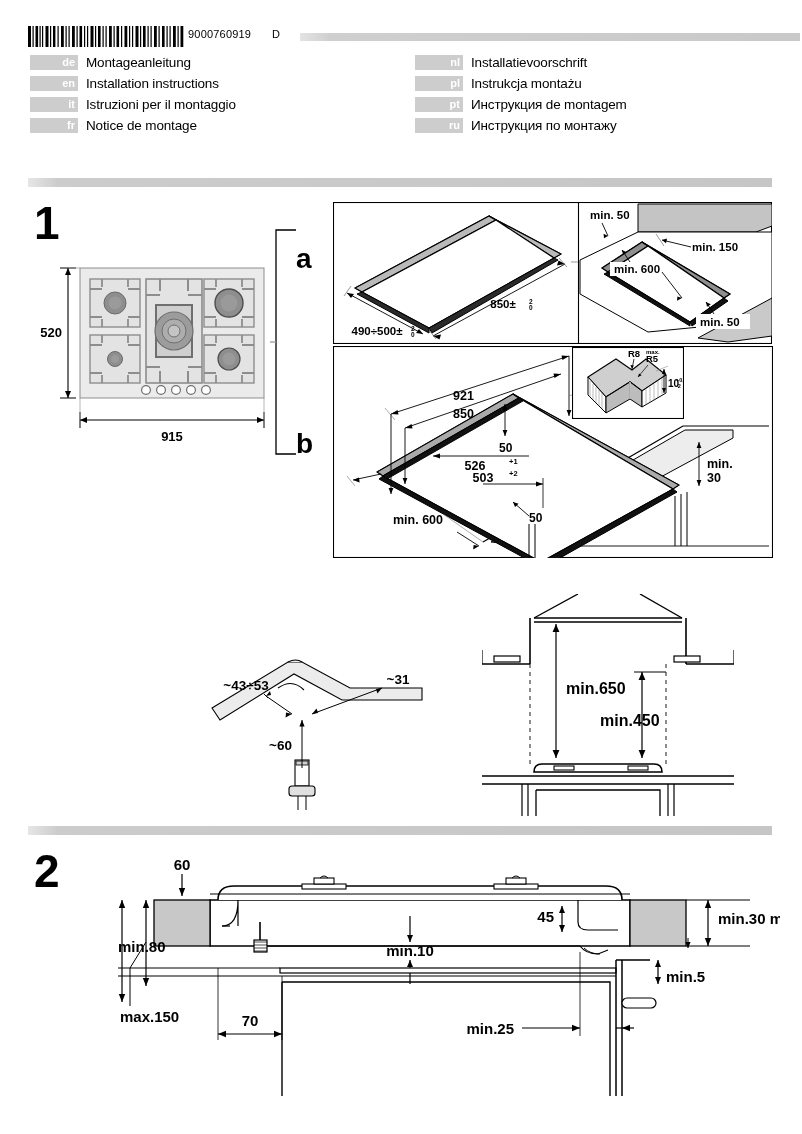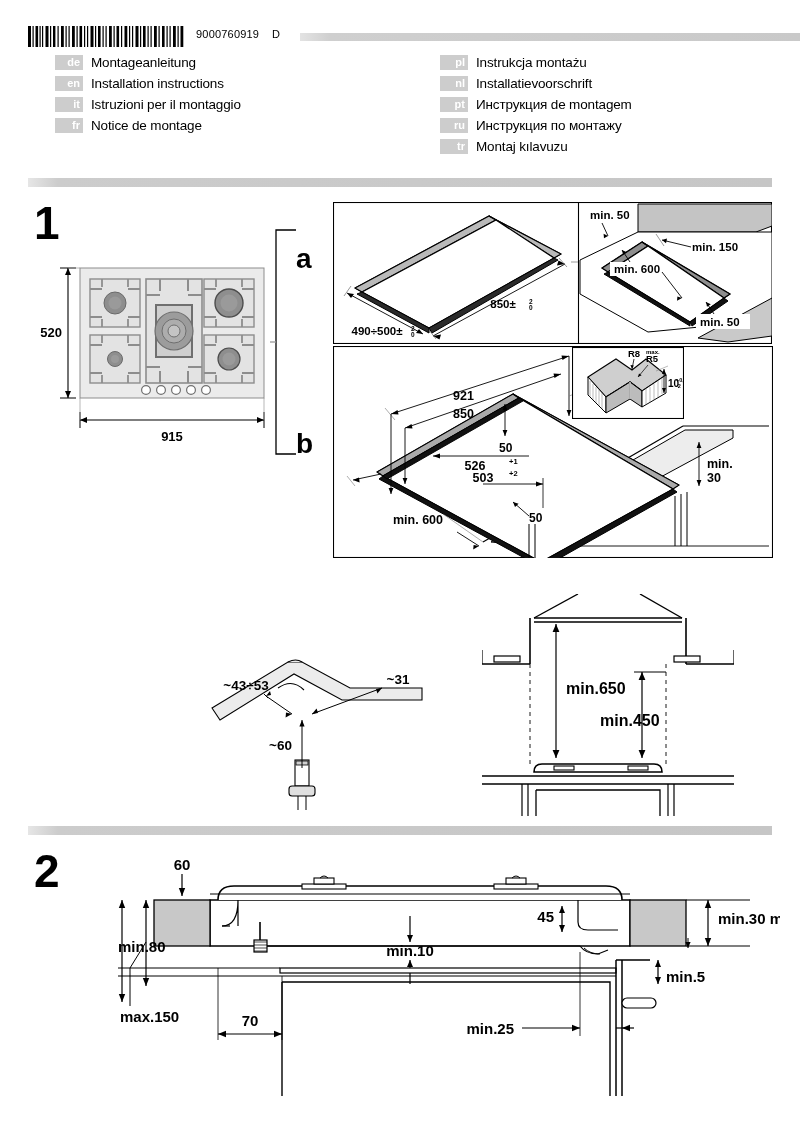--- a/index.html
+++ b/index.html
@@ -5,31 +5,31 @@
   html,body{margin:0;padding:0;background:#ffffff;}
   body{
     width:802px;height:1134px;position:relative;overflow:hidden;
     font-family:"Liberation Sans", sans-serif;
     color:#000;
   }
   .page{position:absolute;inset:0;}
 
   
   .barcode{position:absolute;left:28px;top:26px;width:158px;height:21px;}
-  .docnum{position:absolute;left:196px;top:28px;font-size:11px;letter-spacing:.2px;}
+  .docnum{position:absolute;left:188px;top:28px;font-size:11px;letter-spacing:.2px;}
   .docrev{position:absolute;left:272px;top:28px;font-size:11px;}
   .headbar{position:absolute;left:300px;top:33px;width:500px;height:8px;
            background:linear-gradient(90deg,#e3e3e3 0%,#cfcfcf 6%,#c9c9c9 100%);}
 
   .langcol{position:absolute;}
   .langrow{display:flex;align-items:center;height:20px;margin-bottom:1px;}
   .langcode{
-    width:28px;height:15px;line-height:15px;background:#cdcdcd;color:#ffffff;
+    width:48px;height:15px;line-height:15px;background:#cdcdcd;color:#ffffff;
     font-size:11px;font-weight:bold;text-align:right;padding-right:3px;
-    box-sizing:border-box;margin-right:8px;margin-left:25px;
+    box-sizing:border-box;margin-right:8px;
   }
   .langname{font-size:13.5px;font-weight:normal;letter-spacing:-0.15px;white-space:nowrap;}
 
   
   .sep{position:absolute;height:9px;
        background:linear-gradient(90deg,#e6e6e6 0%,#cccccc 4%,#c6c6c6 100%);}
 
   
   .stepnum{position:absolute;font-size:46px;font-weight:bold;line-height:1;font-family:"Liberation Sans",sans-serif;}
 
@@ -108,38 +108,34 @@
       <div class="langname">Istruzioni per il montaggio</div>
     </div>
     <div class="langrow">
       <div class="langcode">fr</div>
       <div class="langname">Notice de montage</div>
     </div>
   </div>
 
   <div class="langcol" style="left:415px;top:52px;">
     <div class="langrow">
+      <div class="langcode">nl</div>
+      <div class="langname">Installatievoorschrift</div>
+    </div>
+    <div class="langrow">
       <div class="langcode">pl</div>
       <div class="langname">Instrukcja montażu</div>
     </div>
     <div class="langrow">
-      <div class="langcode">nl</div>
-      <div class="langname">Installatievoorschrift</div>
-    </div>
-    <div class="langrow">
       <div class="langcode">pt</div>
       <div class="langname">Инструкция de montagem</div>
     </div>
     <div class="langrow">
       <div class="langcode">ru</div>
       <div class="langname">Инструкция по монтажу</div>
-    </div>
-    <div class="langrow">
-      <div class="langcode">tr</div>
-      <div class="langname">Montaj kılavuzu</div>
     </div>
   </div>
 
   <div class="sep" style="left:28px;top:178px;width:744px;"></div>
   <div class="sep" style="left:28px;top:826px;width:744px;"></div>
 
   <div class="stepnum" style="left:34px;top:200px;">1</div>
 
   <svg class="fig" style="left:36px;top:255px;" width="240" height="190" viewBox="0 0 240 190">
 

